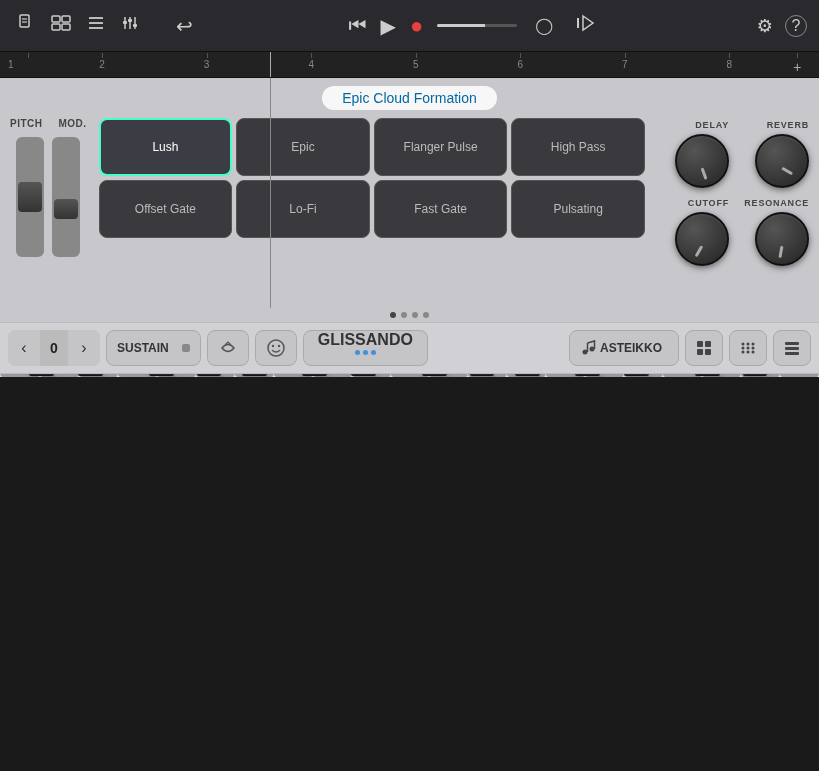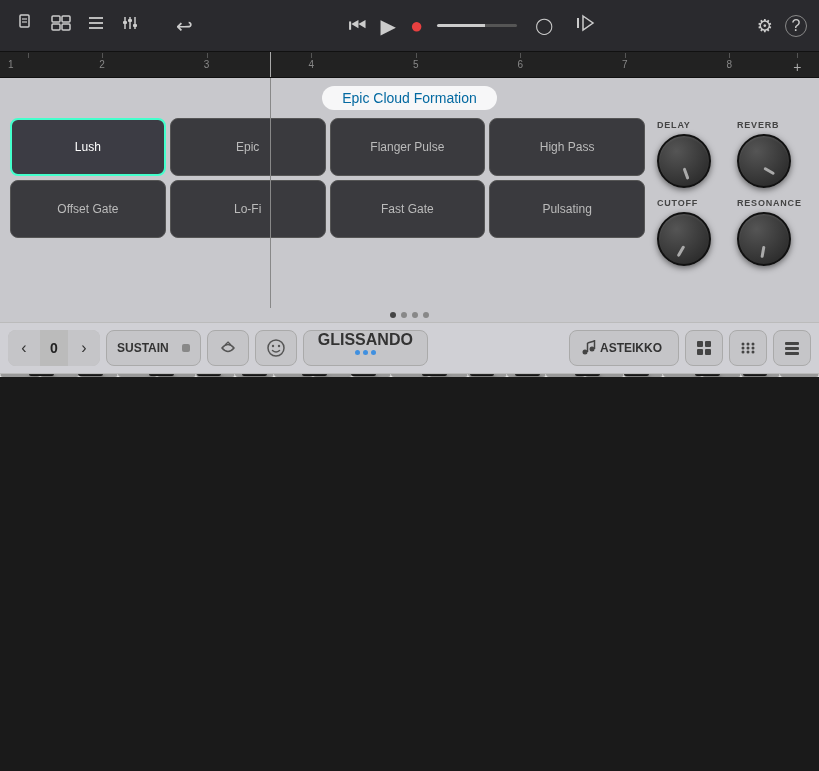--- a/index.html
+++ b/index.html
@@ -221,21 +221,21 @@
     .knobs-area {
       display: grid;
       grid-template-columns: repeat(2, 72px);
       grid-template-rows: repeat(2, auto);
       gap: 10px 8px;
       padding-top: 2px;
     }
     .knob-group {
       display: flex;
       flex-direction: column;
-      align-items: flex-start;
+      align-items: flex-end;
       gap: 4px;
     }
     .knob-label {
       font-size: 9px;
       color: #444;
       font-weight: 700;
       letter-spacing: 0.8px;
       text-align: center;
     }
     .knob {
@@ -497,20 +497,34 @@
 
 <div class="main-content">
   <div class="playhead-line-main"></div>
 
   <div class="preset-name-bar">
     <div class="preset-name">Epic Cloud Formation</div>
   </div>
 
   <div class="synth-section">
 
+    <div class="pitch-mod-area">
+      <div class="pitch-mod-labels">
+        <span class="pm-label">PITCH</span>
+        <span class="pm-label">MOD.</span>
+      </div>
+      <div class="pm-sliders">
+        <div class="pm-slider">
+          <div class="pm-slider-thumb"></div>
+        </div>
+        <div class="pm-slider">
+          <div class="pm-slider-thumb" style="top:60%; height:20px;"></div>
+        </div>
+      </div>
+    </div>
 
     <div class="pads-grid">
       <div class="pad active">Lush</div>
       <div class="pad">Epic</div>
       <div class="pad">Flanger Pulse</div>
       <div class="pad">High Pass</div>
       <div class="pad">Offset Gate</div>
       <div class="pad">Lo-Fi</div>
       <div class="pad">Fast Gate</div>
       <div class="pad">Pulsating</div>

